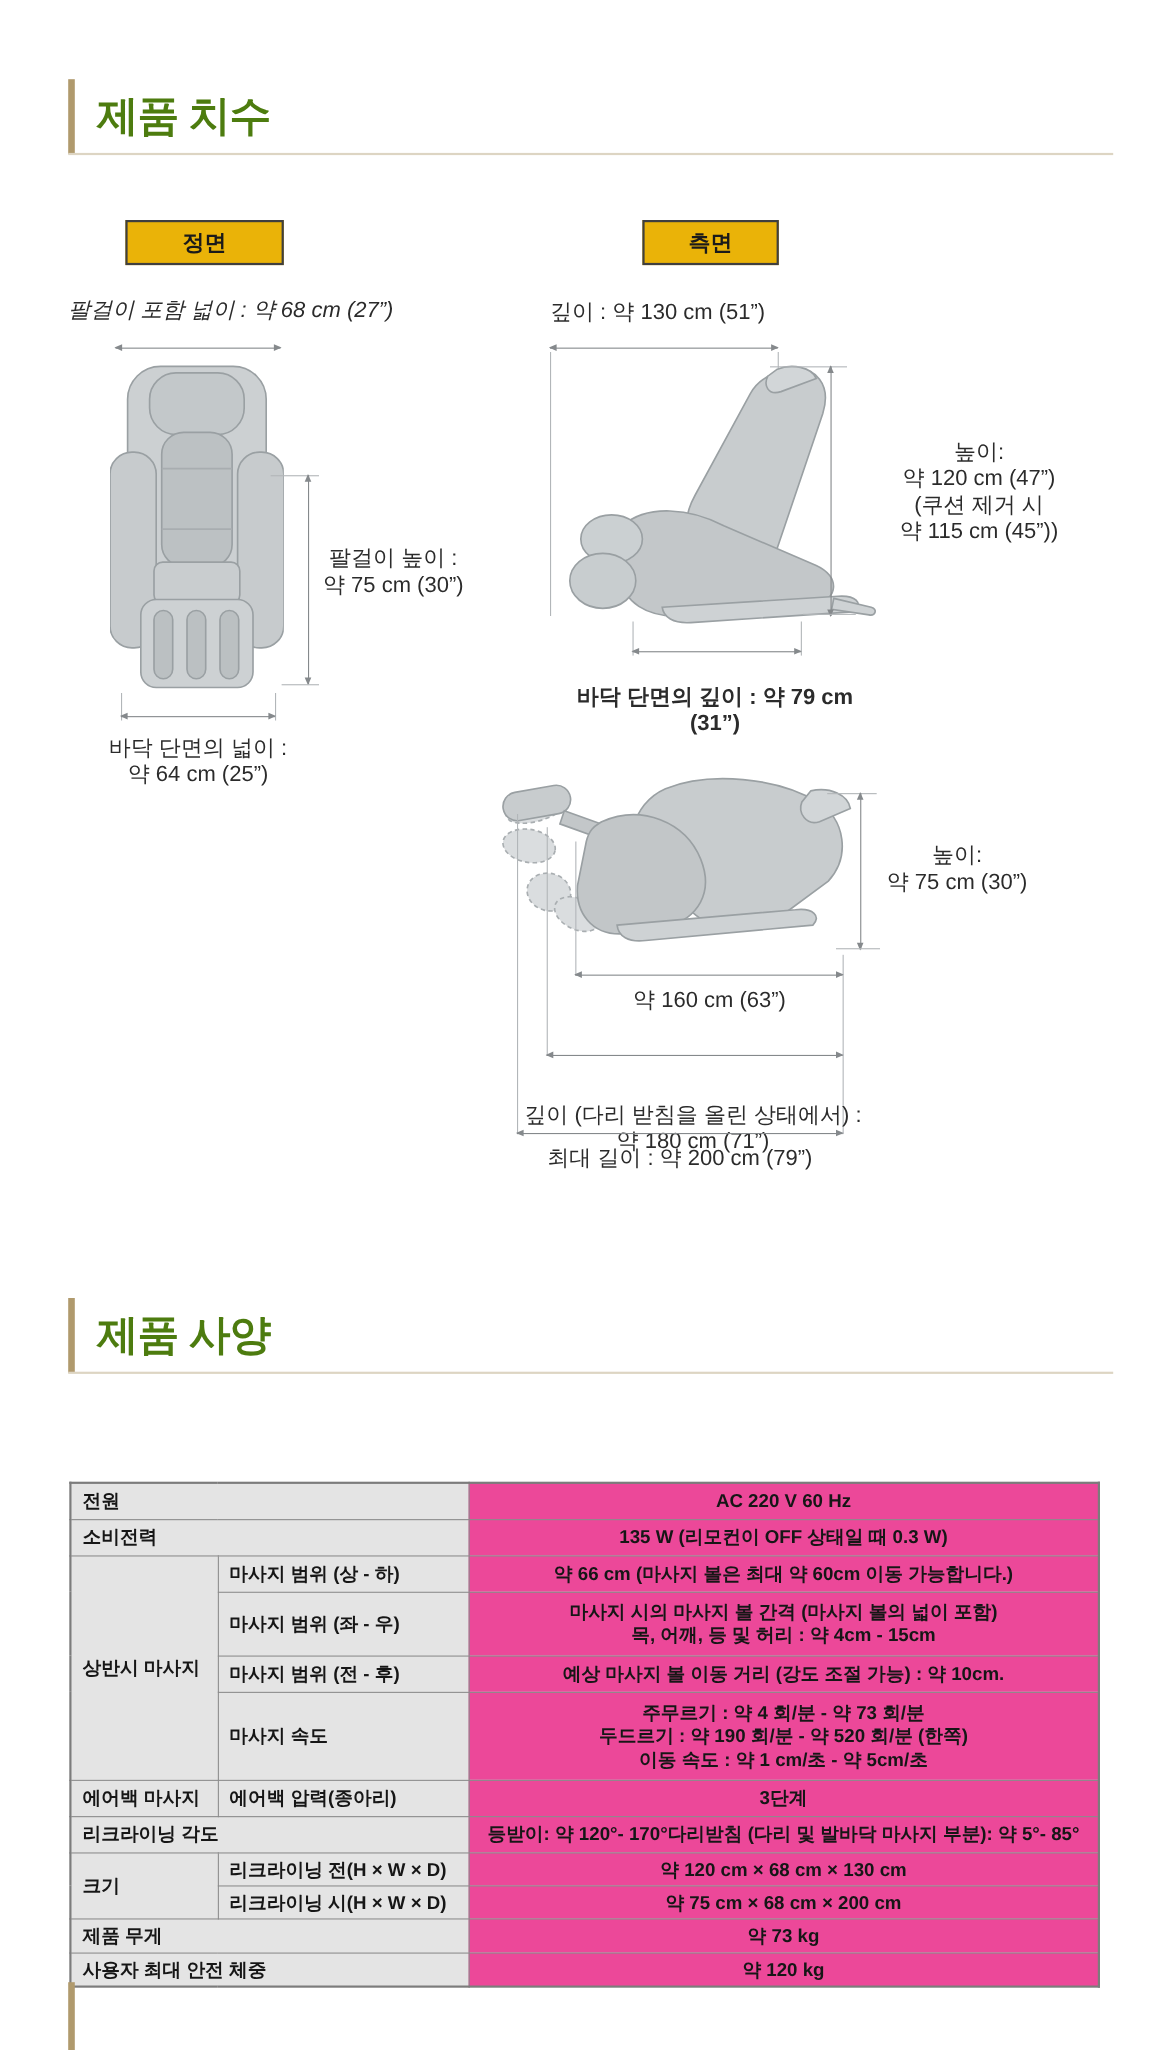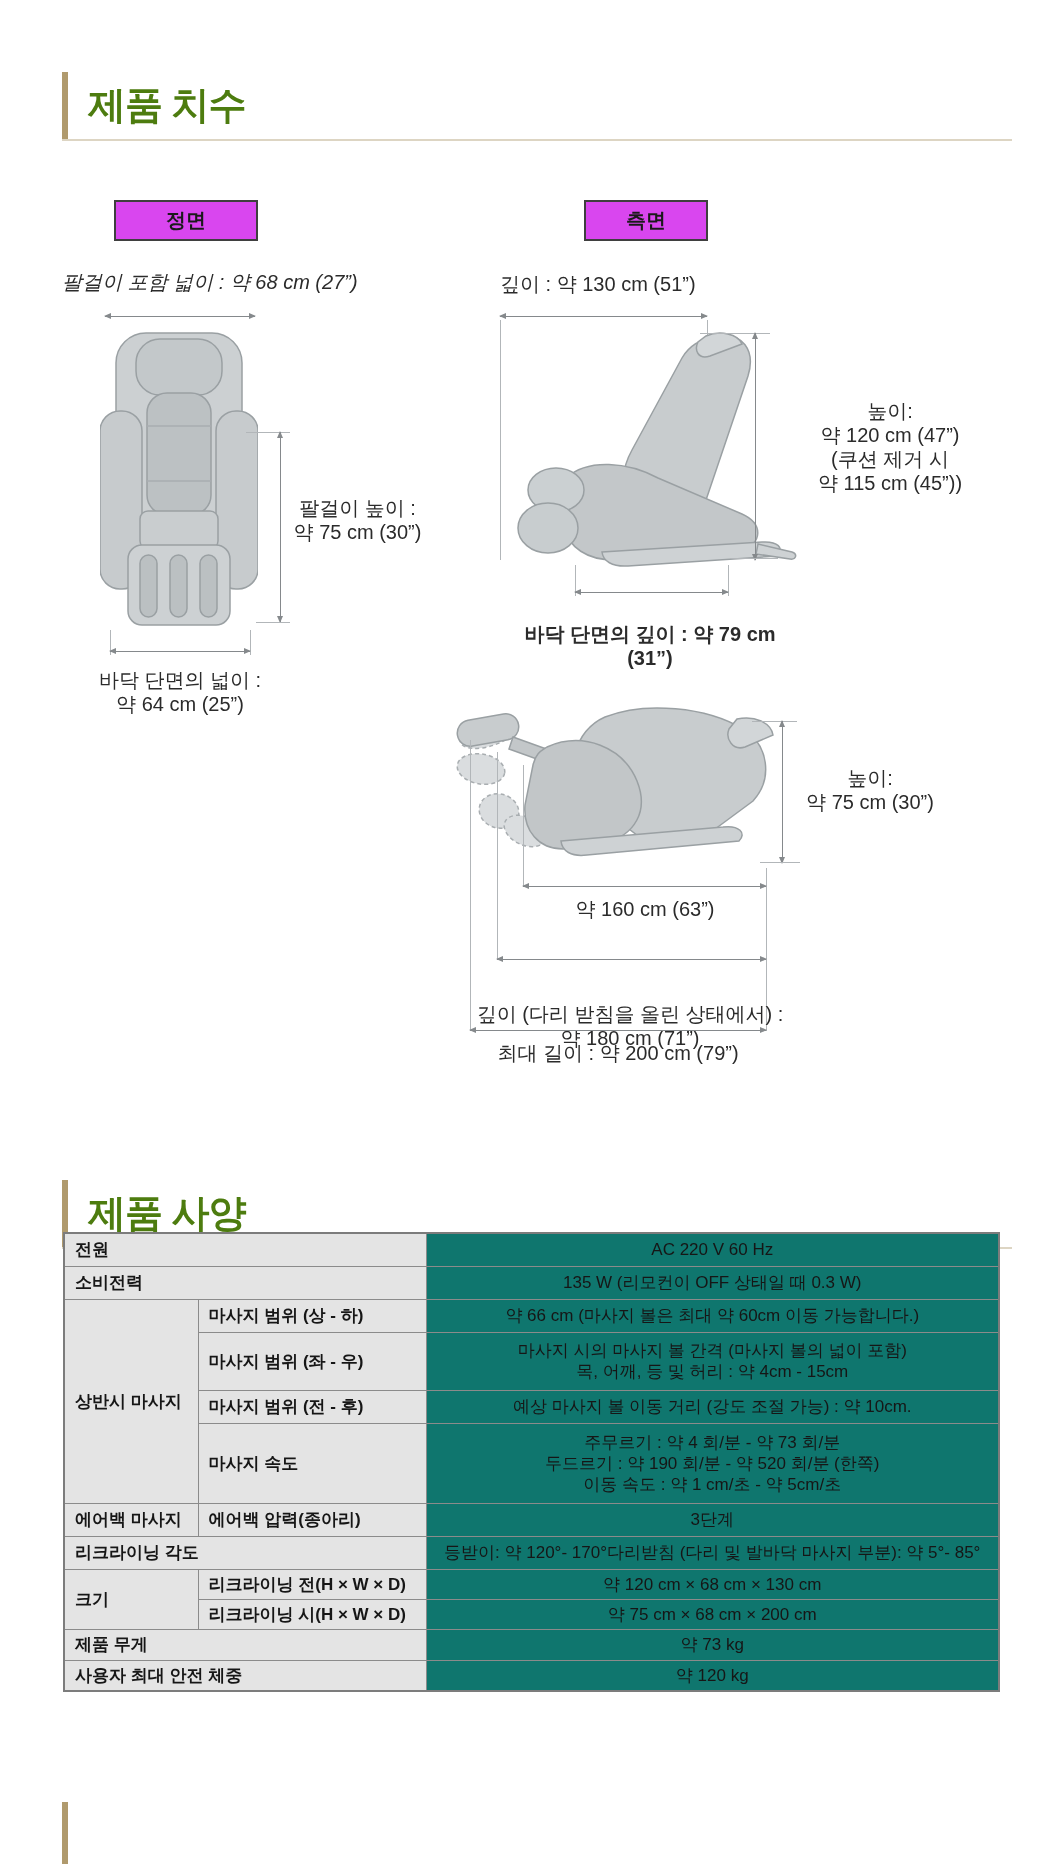--- a/index.html
+++ b/index.html
@@ -4,40 +4,40 @@
 <style>
   html,body{margin:0;padding:0;background:#fff;}
   .page{position:relative;width:1060px;height:1864px;background:#ffffff;overflow:hidden;
         font-family:"Liberation Sans","DejaVu Sans",sans-serif;color:#1f1f1f;}
   .abs{position:absolute;}
   
   .sec-bar{position:absolute;width:6px;background:#b09a6d;}
   .sec-title{position:absolute;font-size:38px;font-weight:700;color:#4d7c0f;letter-spacing:-1px;}
   .sec-underline{position:absolute;height:2px;background:#ddd5c3;}
   
-  .viewbox{position:absolute;border:2px solid #3f3f3f;background:#d946ef;display:flex;align-items:center;justify-content:center;
+  .viewbox{position:absolute;border:2px solid #3f3f3f;background:#eab308;display:flex;align-items:center;justify-content:center;
            font-weight:700;font-size:20px;color:#1a1a1a;}
   
   .dimlabel{position:absolute;font-size:20px;color:#2b2b2b;line-height:24px;}
   .center{text-align:center;}
   
   .hdim{position:absolute;height:1px;background:#85898c;}
   .hdim::before{content:"";position:absolute;left:-1px;top:-3px;border-top:3px solid transparent;border-bottom:3px solid transparent;border-right:7px solid #85898c;}
   .hdim::after{content:"";position:absolute;right:-1px;top:-3px;border-top:3px solid transparent;border-bottom:3px solid transparent;border-left:7px solid #85898c;}
   .vdim{position:absolute;width:1px;background:#85898c;}
   .vdim::before{content:"";position:absolute;top:-1px;left:-3px;border-left:3px solid transparent;border-right:3px solid transparent;border-bottom:7px solid #85898c;}
   .vdim::after{content:"";position:absolute;bottom:-1px;left:-3px;border-left:3px solid transparent;border-right:3px solid transparent;border-top:7px solid #85898c;}
   .gline{position:absolute;background:#b2b6b9;}
   .gl-h{height:1px;} .gl-v{width:1px;}
   
-  .spec-table{position:absolute;left:63px;top:1232px;width:935px;border-collapse:collapse;table-layout:fixed;
+  .spec-table{position:absolute;left:63px;top:1347px;width:935px;border-collapse:collapse;table-layout:fixed;
               font-size:17px;color:#161616;border:2px solid #7c7c7c;}
   .spec-table td{border:1px solid #8b8b8b;padding:2px 10px;line-height:21px;}
   .spec-table td.lbl{background:#e4e4e4;font-weight:700;text-align:left;}
-  .spec-table td.val{text-align:center;font-weight:400;background:#0f766e;}
+  .spec-table td.val{text-align:center;font-weight:700;background:#ec4899;}
   .footnote{position:absolute;left:48px;top:1753px;font-size:15.5px;color:#1e1e1e;}
 </style>
 </head>
 <body>
 
 <div class="page">
 
   <div class="sec-bar" style="left:62px;top:72px;height:68px;"></div>
   <div class="sec-title" style="left:88px;top:80px;">제품 치수</div>
   <div class="sec-underline" style="left:62px;top:139px;width:950px;"></div>

